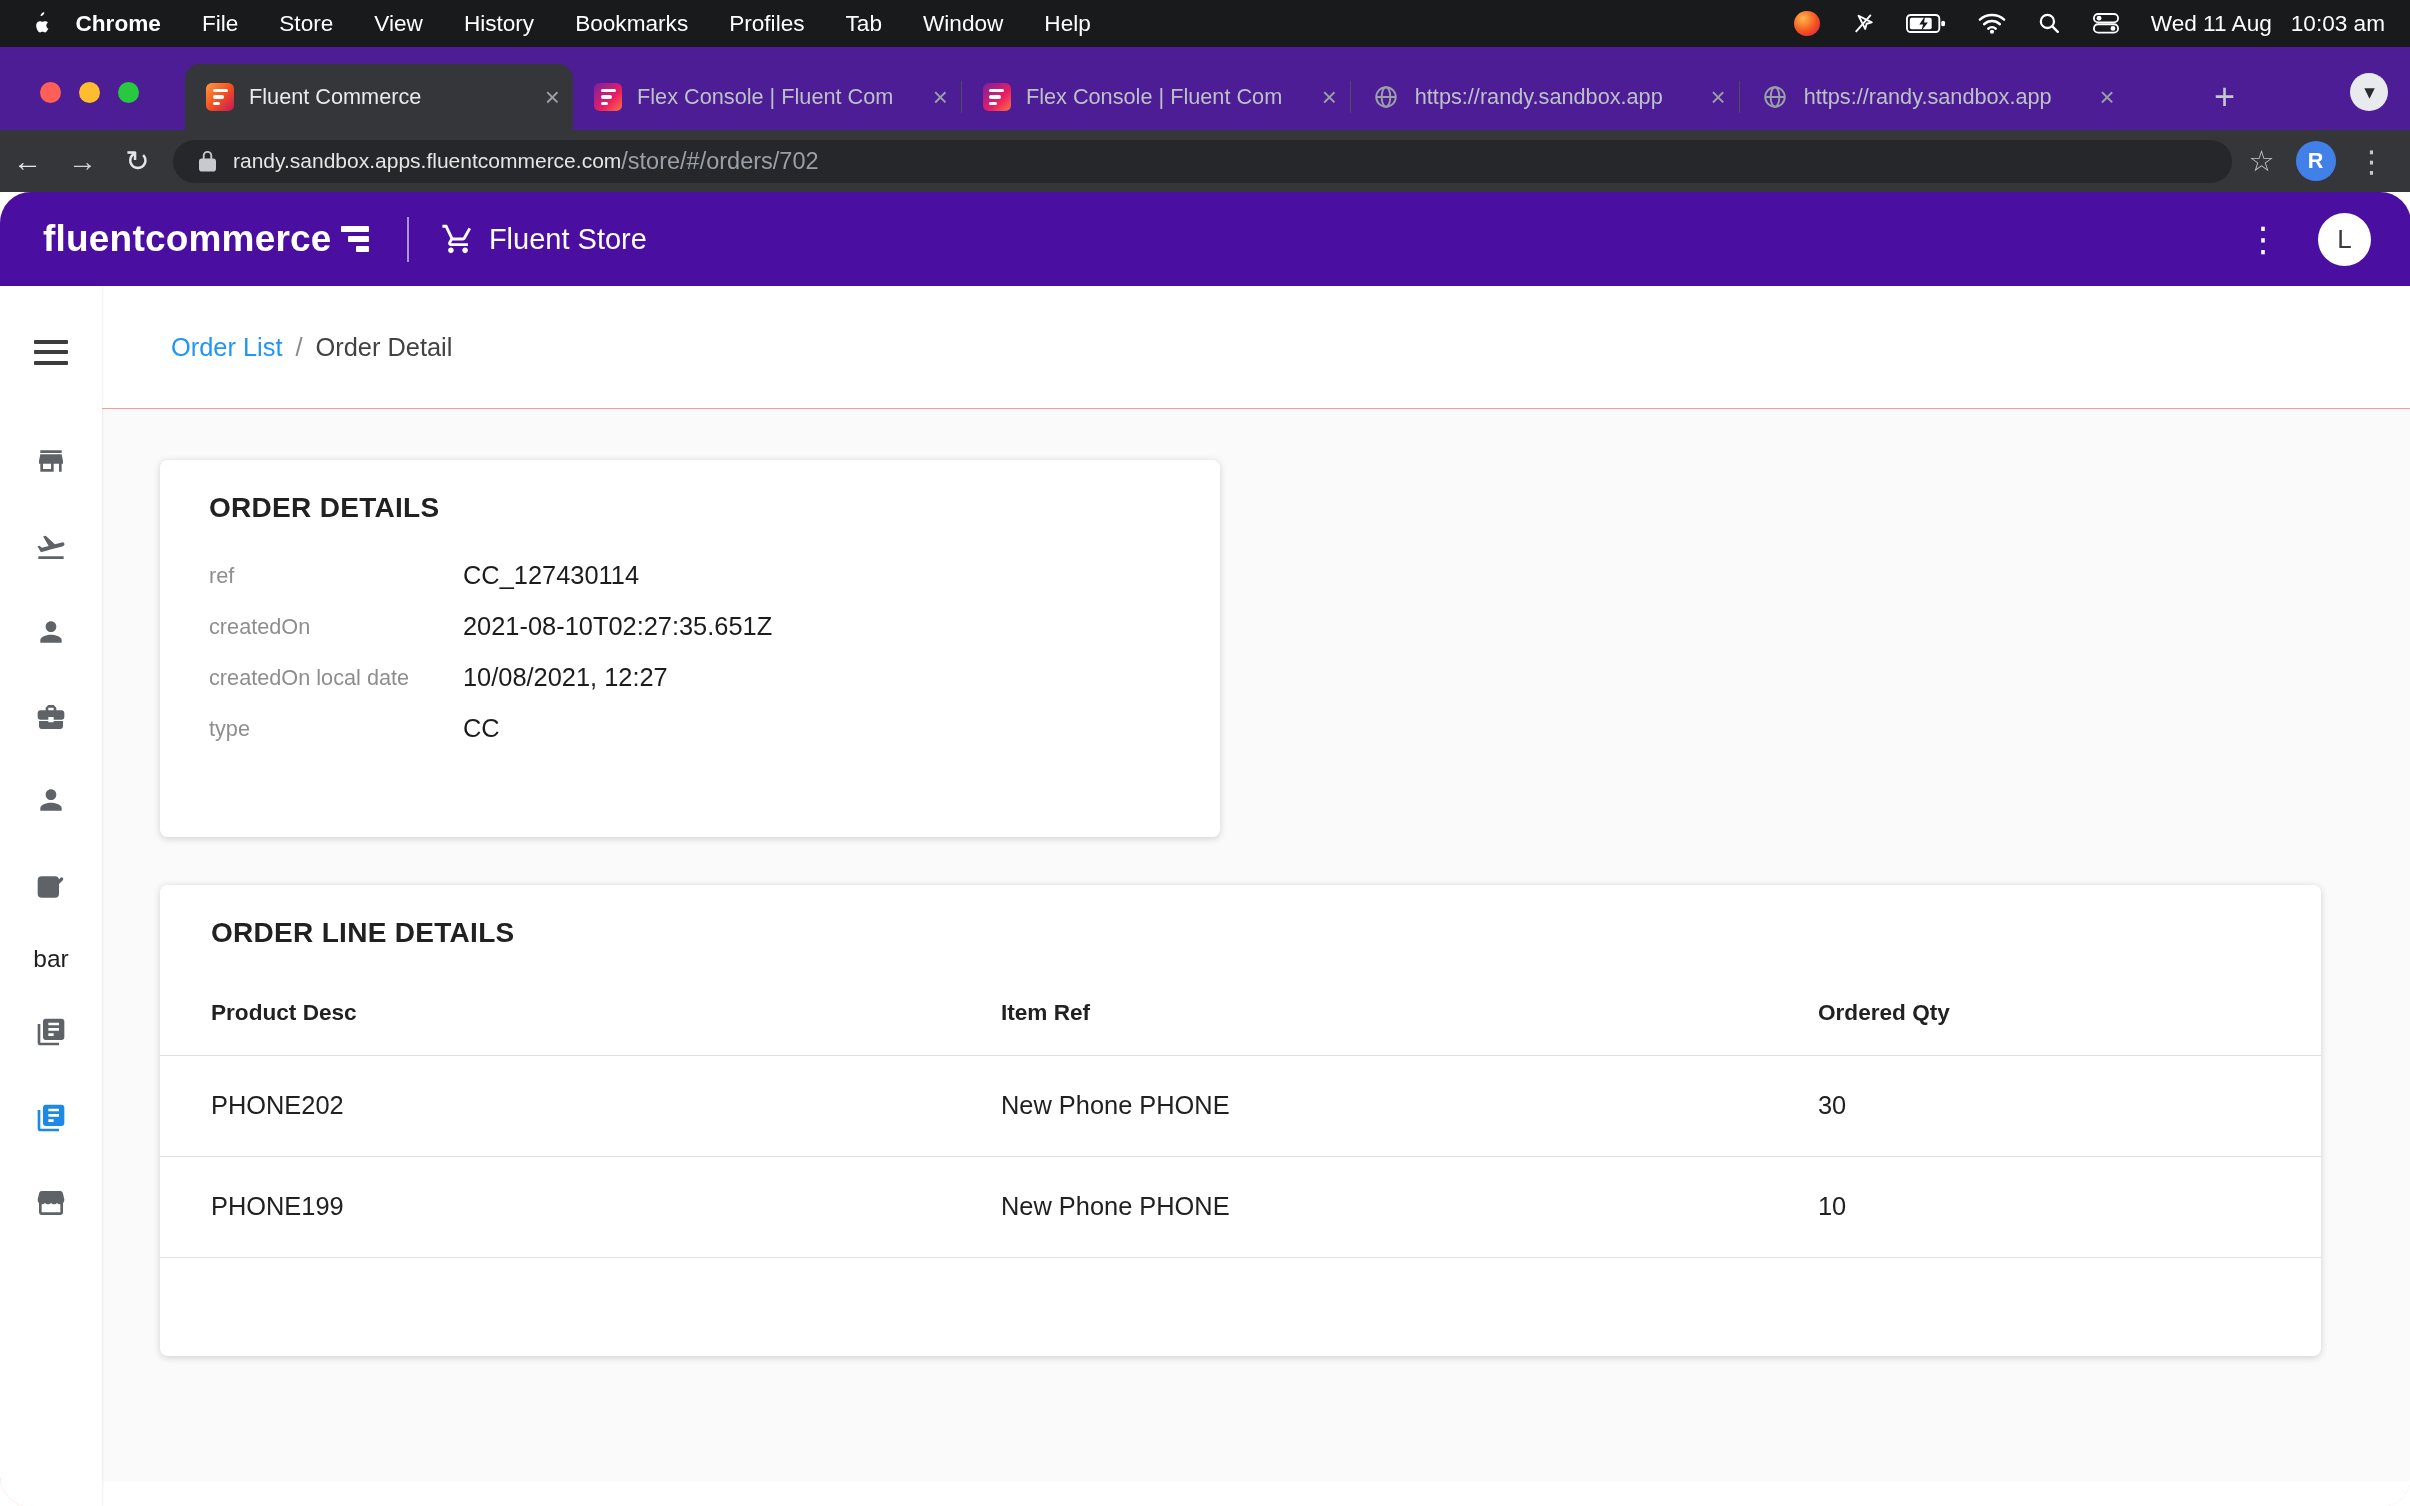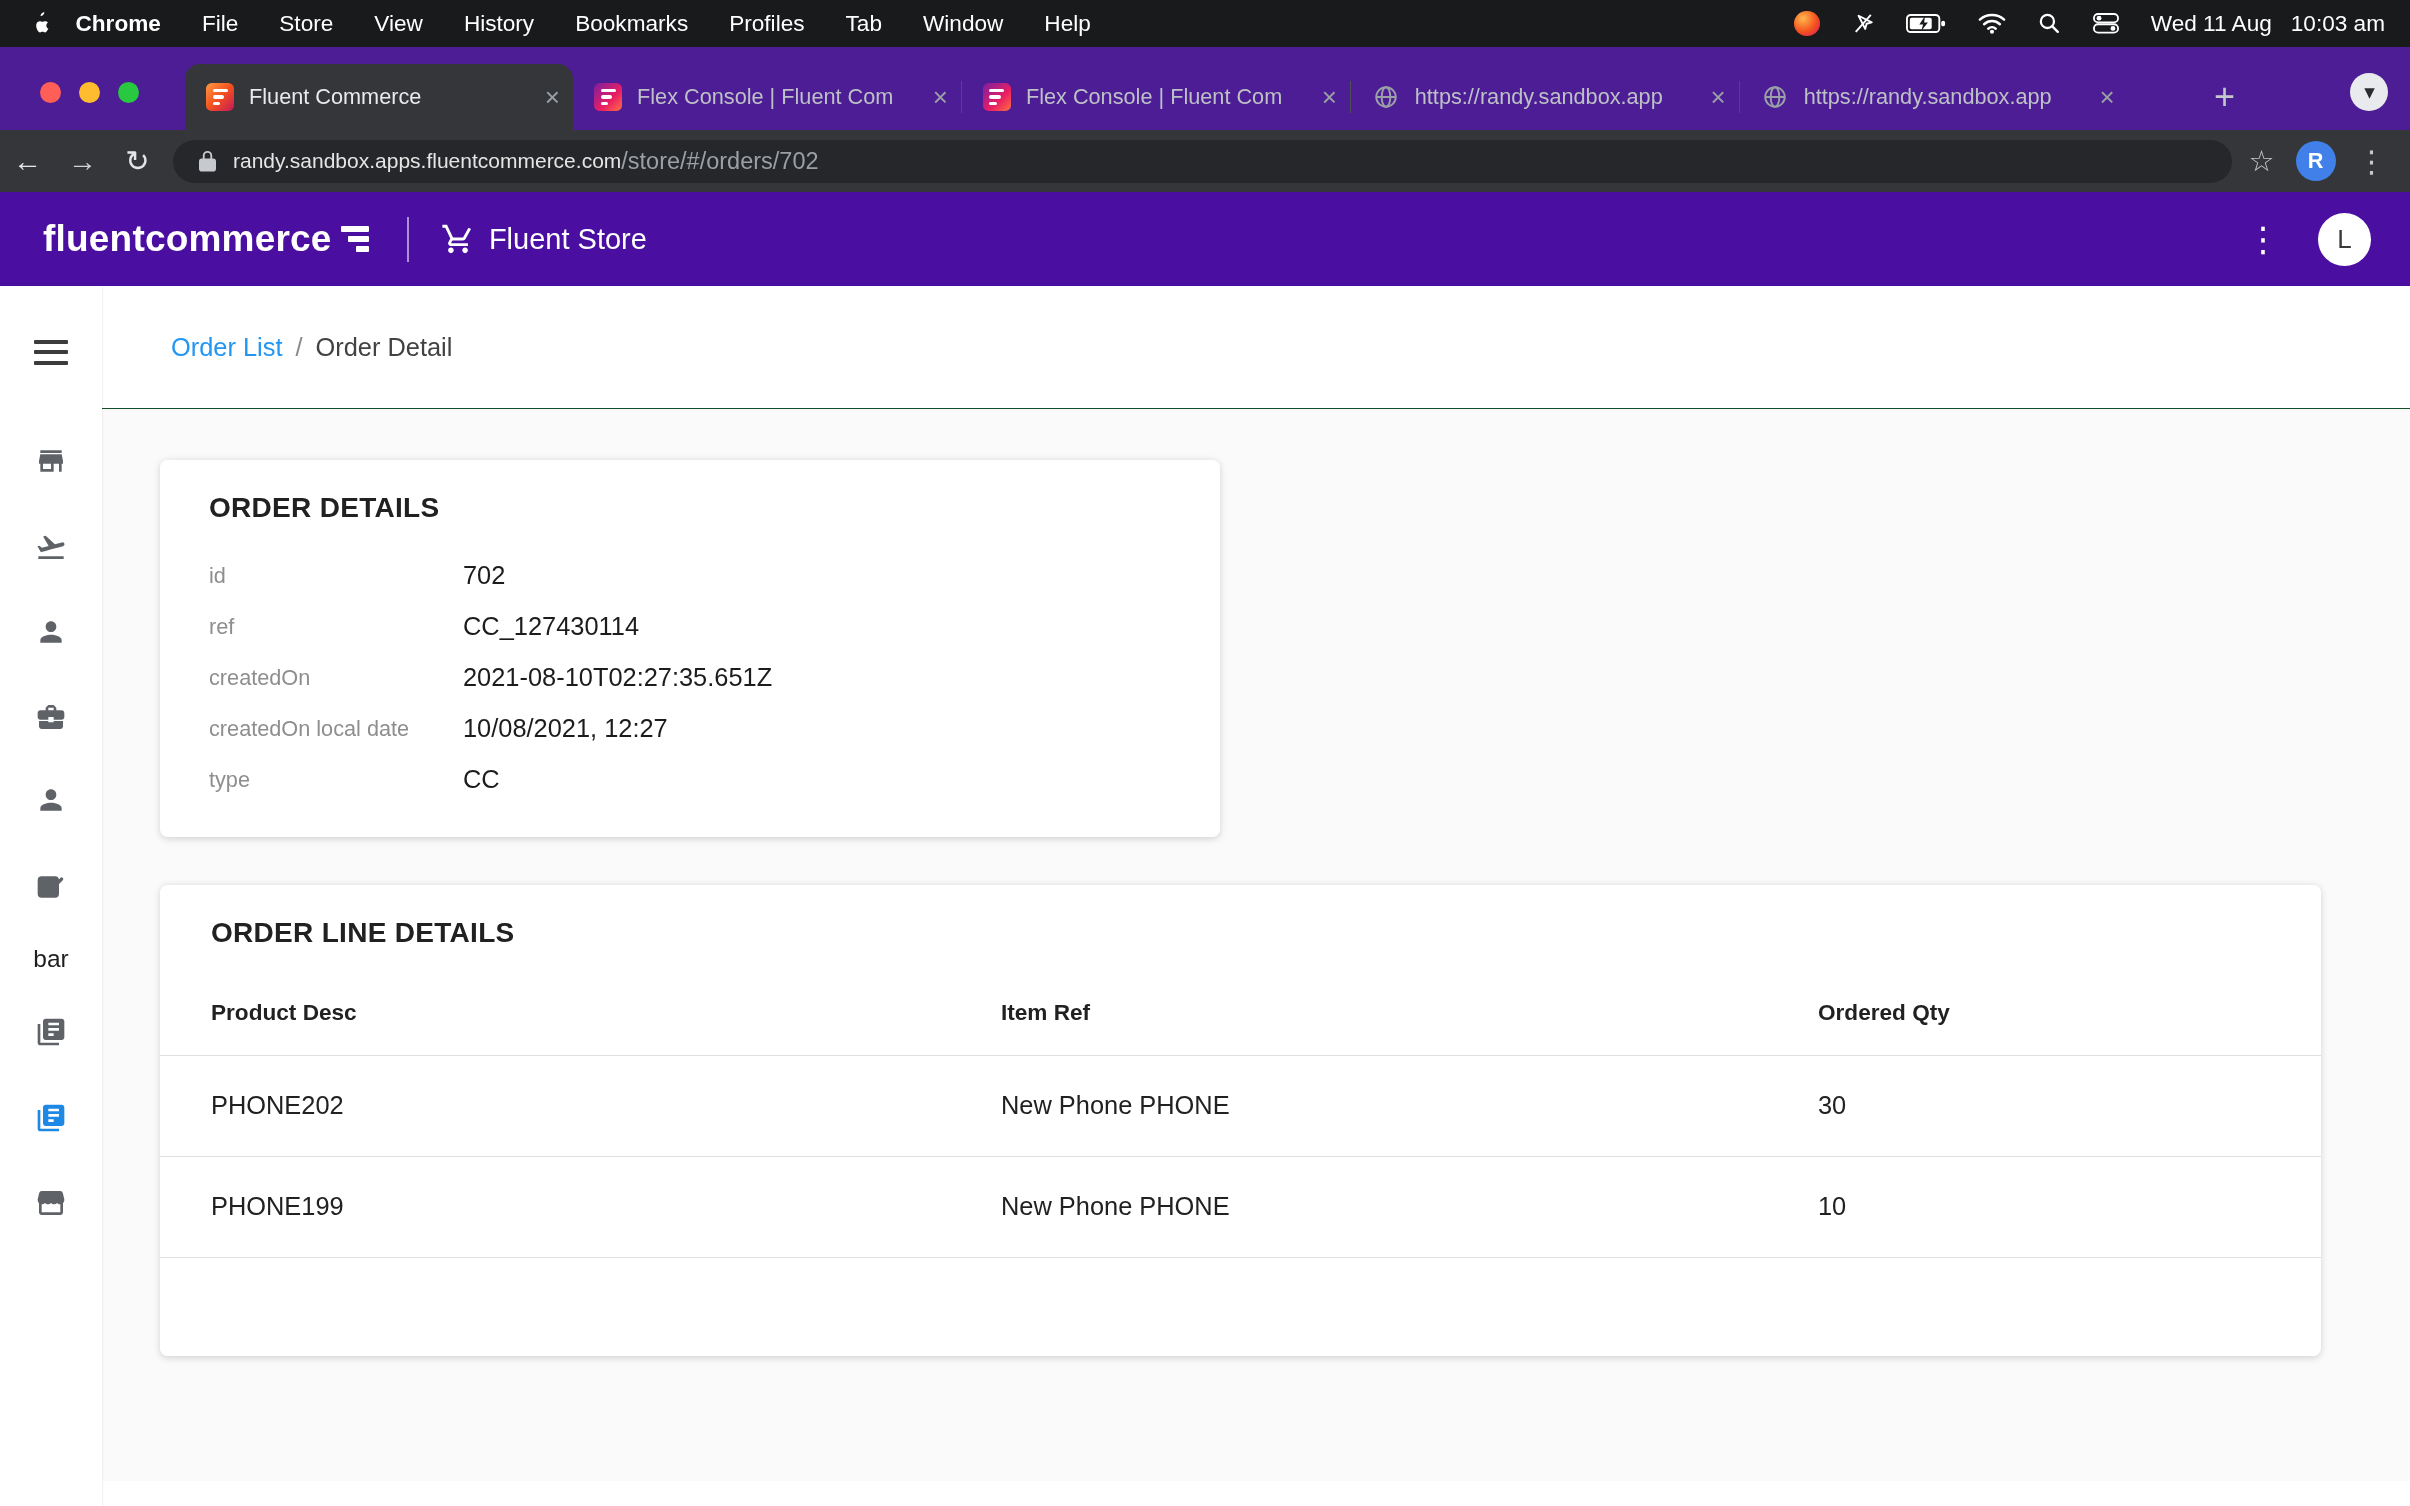--- a/index.html
+++ b/index.html
@@ -52,21 +52,21 @@
     display:flex;align-items:center;padding:0 24.5px;overflow:hidden;}
   .omnibox .lock{margin-right:15px;display:flex;}
   .url-domain{color:#e5e5e5;font-size:21px;white-space:nowrap;}
   .url-path{color:#9aa0a6;font-size:23.5px;white-space:nowrap;}
   .star{font-size:29px;color:#c4c7cb;margin:0 21px 0 3.8px;flex:none;}
   .profile-chip{width:40px;height:40px;border-radius:50%;background:#4080e8;color:#fff;
     display:flex;align-items:center;justify-content:center;font-size:21.7px;font-weight:700;flex:none;}
   .browser-dots{font-size:30px;color:#c4c7cb;margin:0 24.5px 0 21px;flex:none;}
 
   
-  .page{position:absolute;top:192px;left:0;right:0;bottom:0;background:#14532d;overflow:hidden;}
+  .page{position:absolute;top:192px;left:0;right:0;bottom:0;background:#fca5a5;overflow:hidden;border-radius:31px;}
   .appbar{position:absolute;top:0;left:0;right:0;height:94px;background:#4a0fa0;
     display:flex;align-items:center;color:#fff;}
   .brand{font-size:37px;font-weight:700;margin-left:43px;letter-spacing:0.2px;}
   .logo-mark{display:flex;flex-direction:column;gap:4.7px;margin-left:9.4px;align-items:flex-end;}
   .logo-mark i{display:block;height:5.6px;background:#fff;border-radius:0.9px;}
   .logo-mark i:nth-child(1){width:28px;} .logo-mark i:nth-child(2){width:21px;} .logo-mark i:nth-child(3){width:13px;}
   .appbar-divider{width:1.9px;height:45px;background:rgba(255,255,255,0.55);margin:0 32px 0 38px;}
   .store-name{font-size:29px;margin-left:14px;}
   .appbar-right{margin-left:auto;display:flex;align-items:center;gap:38px;margin-right:40px;}
   .appbar-dots{font-size:34px;}
@@ -362,24 +362,20 @@
       <span class="crumb-sep">/</span>
       <span class="crumb-current">Order Detail</span>
     </div>
 
     <div class="content">
 
       <div class="card card-details">
         <div class="card-title">ORDER DETAILS</div>
         <div class="kv-rows">
           <div class="kv">
-            <span class="k">id</span>
-            <span class="v">702</span>
-          </div>
-          <div class="kv">
             <span class="k">ref</span>
             <span class="v">CC_127430114</span>
           </div>
           <div class="kv">
             <span class="k">createdOn</span>
             <span class="v">2021-08-10T02:27:35.651Z</span>
           </div>
           <div class="kv">
             <span class="k">createdOn local date</span>
             <span class="v">10/08/2021, 12:27</span>

